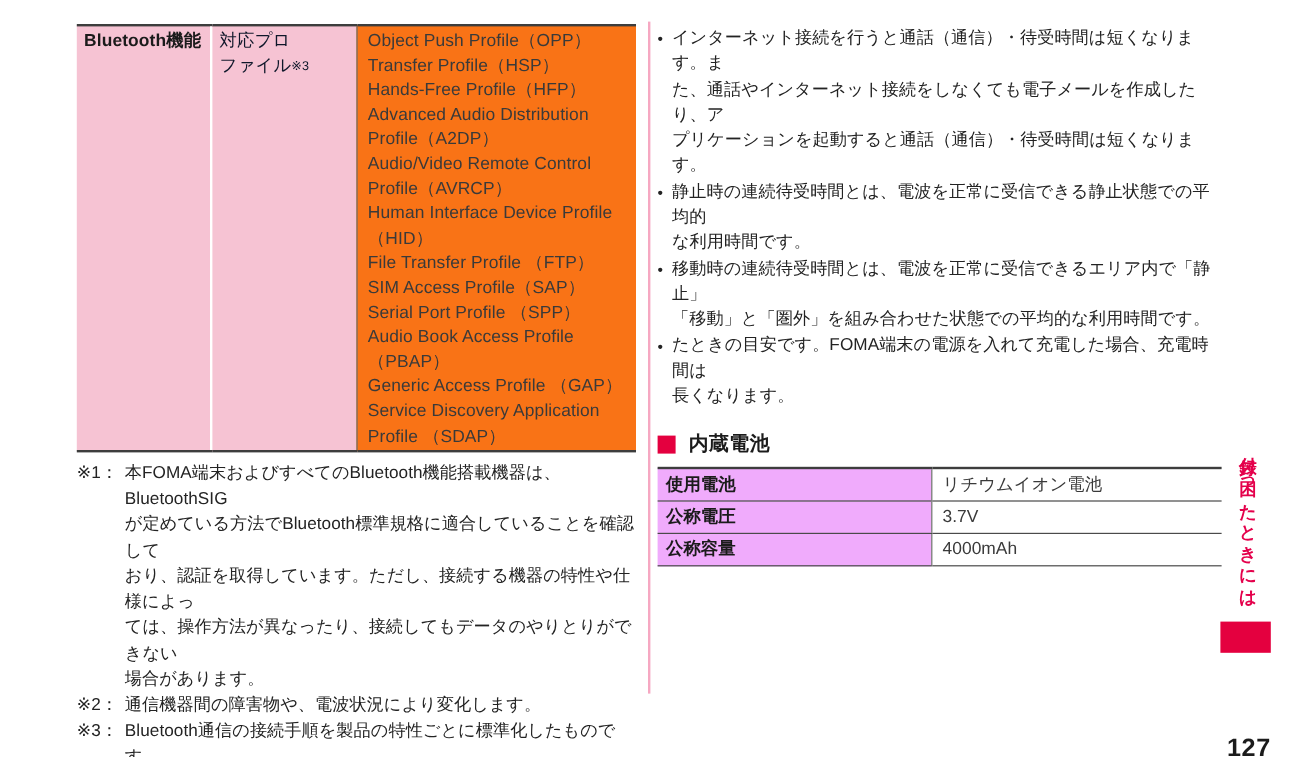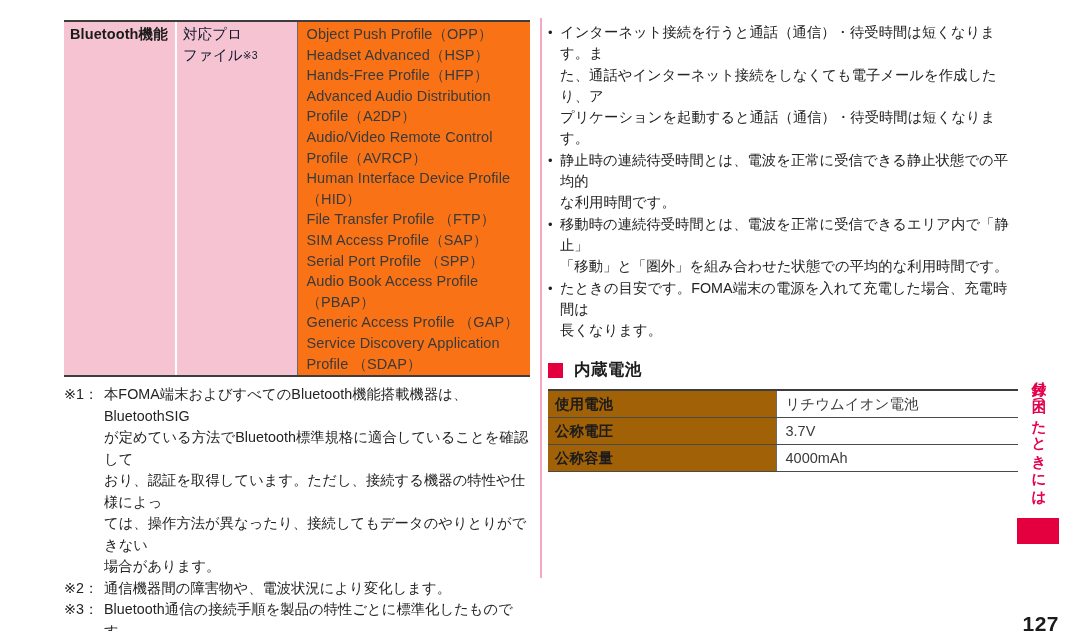--- a/index.html
+++ b/index.html
@@ -135,21 +135,21 @@
   }
   table.batt td {
     font-size: 14.5px;
     line-height: 20px;
     padding: 3px 5px 3px 7px;
     border-bottom: 1.6px solid #4a4a4a;
     vertical-align: middle;
   }
   table.batt tr:first-child td { border-top: 2px solid #3d3d3d; }
   table.batt .bhdr {
-    background: #a16207;
+    background: #f0abfc;
     font-weight: bold;
     color: #1b1b1b;
   }
   table.batt .bval {
     background: #ffffff;
     color: #3a3a3a;
     border-left: 1px solid #6b6b6b;
     padding-left: 9px;
   }
 
@@ -194,21 +194,21 @@
     <table class="spec">
       <tbody>
           <tr>
         <td class="hdr rule-top rule-bottom" style="width:112px;">Bluetooth機能</td>
         <td class="hdr-b rule-top rule-bottom" style="width:121px;">
           <span>対応プロ</span><br>
           <span>ファイル</span><span class="sup">※3</span>
         </td>
         <td class="val rule-top rule-bottom">
           <div>Object Push Profile（OPP）</div>
-          <div>Headset Advanced（HSP）</div>
+          <div>Transfer Profile（HSP）</div>
           <div>Hands-Free Profile（HFP）</div>
           <div>Advanced Audio Distribution</div>
           <div>Profile（A2DP）</div>
           <div>Audio/Video Remote Control</div>
           <div>Profile（AVRCP）</div>
           <div>Human Interface Device Profile</div>
           <div>（HID）</div>
           <div>File Transfer Profile （FTP）</div>
           <div>SIM Access Profile（SAP）</div>
           <div>Serial Port Profile （SPP）</div>

